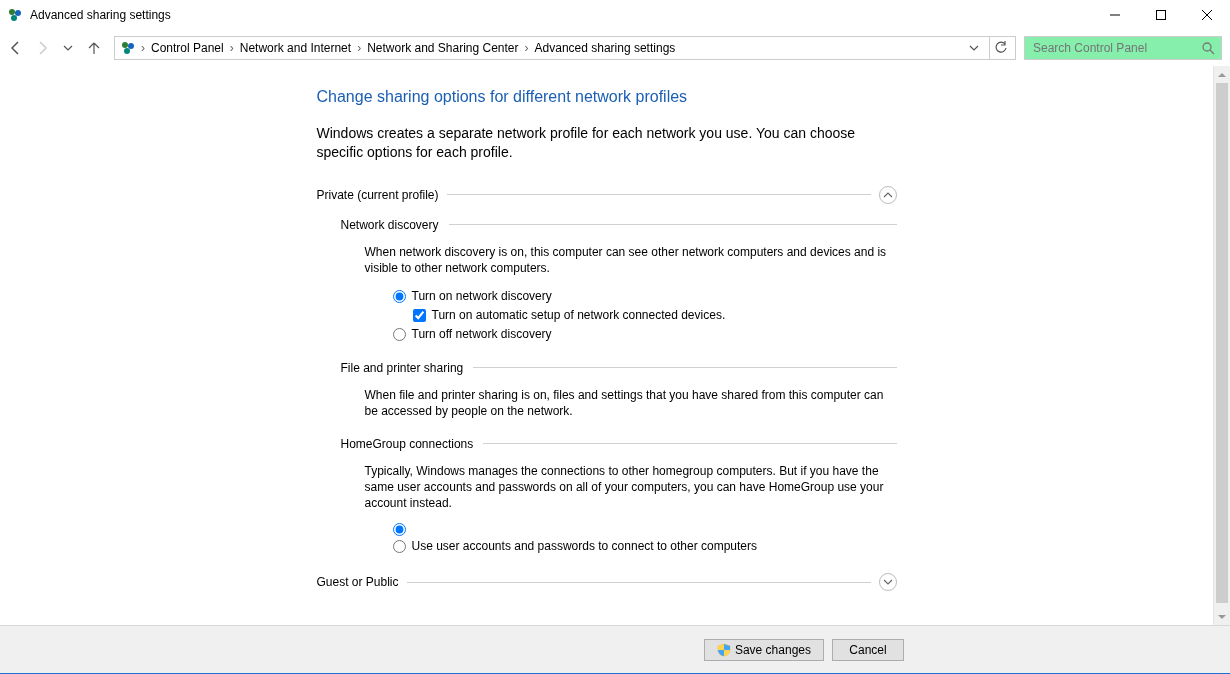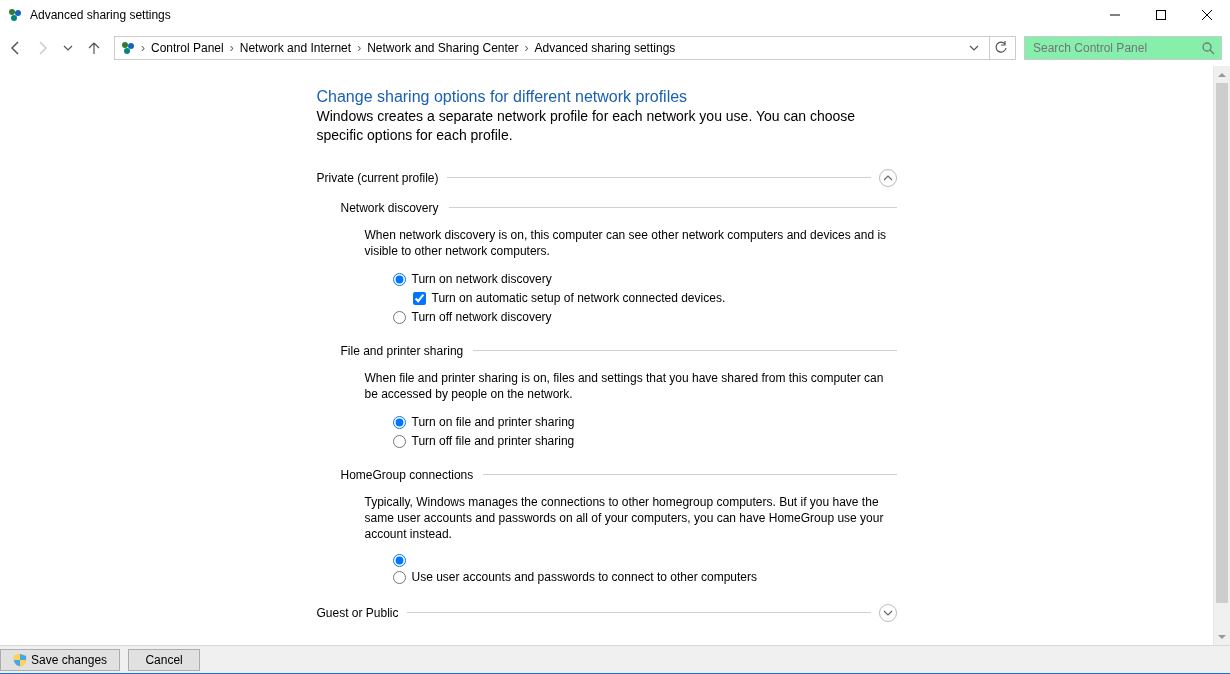--- a/index.html
+++ b/index.html
@@ -84,21 +84,21 @@
   }
   .content {
     width: 580px;
     margin: 0 auto;
     padding-top: 22px;
   }
   .heading {
     color: #1a5fb4;
     font-size: 16px;
     font-weight: 400;
-    margin-bottom: 1px;
+    margin-bottom: 18px;
   }
   .subtext {
     font-size: 14px;
     color: #000;
     margin-bottom: 24px;
     line-height: 1.35;
   }
   .profile-header {
     display: flex;
     align-items: center;
@@ -141,26 +141,26 @@
     background: #f0f0f0;
     display: flex;
     flex-direction: column;
     border-left: 1px solid #e5e5e5;
   }
   .vscroll .arrow { height: 17px; display: flex; align-items: center; justify-content: center; color: #666; font-size: 9px; }
   .vscroll .track { flex: 1; position: relative; }
   .vscroll .thumb { position: absolute; left: 2px; right: 2px; top: 0; height: 520px; background: #cdcdcd; }
   
   .footer {
-    height: 28px;
+    height: 48px;
     background: #f0f0f0;
     border-top: 1px solid #d8d8d8;
     display: flex;
     align-items: center;
-    justify-content: flex-start;
+    justify-content: flex-end;
     padding-right: 326px;
     gap: 8px;
   }
   .btn {
     height: 22px;
     min-width: 72px;
     padding: 0 12px;
     background: #e1e1e1;
     border: 1px solid #adadad;
     display: flex;
@@ -310,30 +310,20 @@
         </div>
       </div>
 
       <div class="section">
         <div class="section-header">
           <span>File and printer sharing</span>
           <span class="line"></span>
         </div>
         <div class="section-body">
           <div class="desc">When file and printer sharing is on, files and settings that you have shared from this computer can be accessed by people on the network.</div>
-          <div class="opts">
-            <label class="opt">
-              <input type="radio" name="fp" checked="" style="">
-              <span>Turn on file and printer sharing</span>
-            </label>
-            <label class="opt">
-              <input type="radio" name="fp" style="">
-              <span>Turn off file and printer sharing</span>
-            </label>
-          </div>
         </div>
       </div>
 
       <div class="section">
         <div class="section-header">
           <span>HomeGroup connections</span>
           <span class="line"></span>
         </div>
         <div class="section-body">
           <div class="desc">Typically, Windows manages the connections to other homegroup computers. But if you have the same user accounts and passwords on all of your computers, you can have HomeGroup use your account instead.</div>

